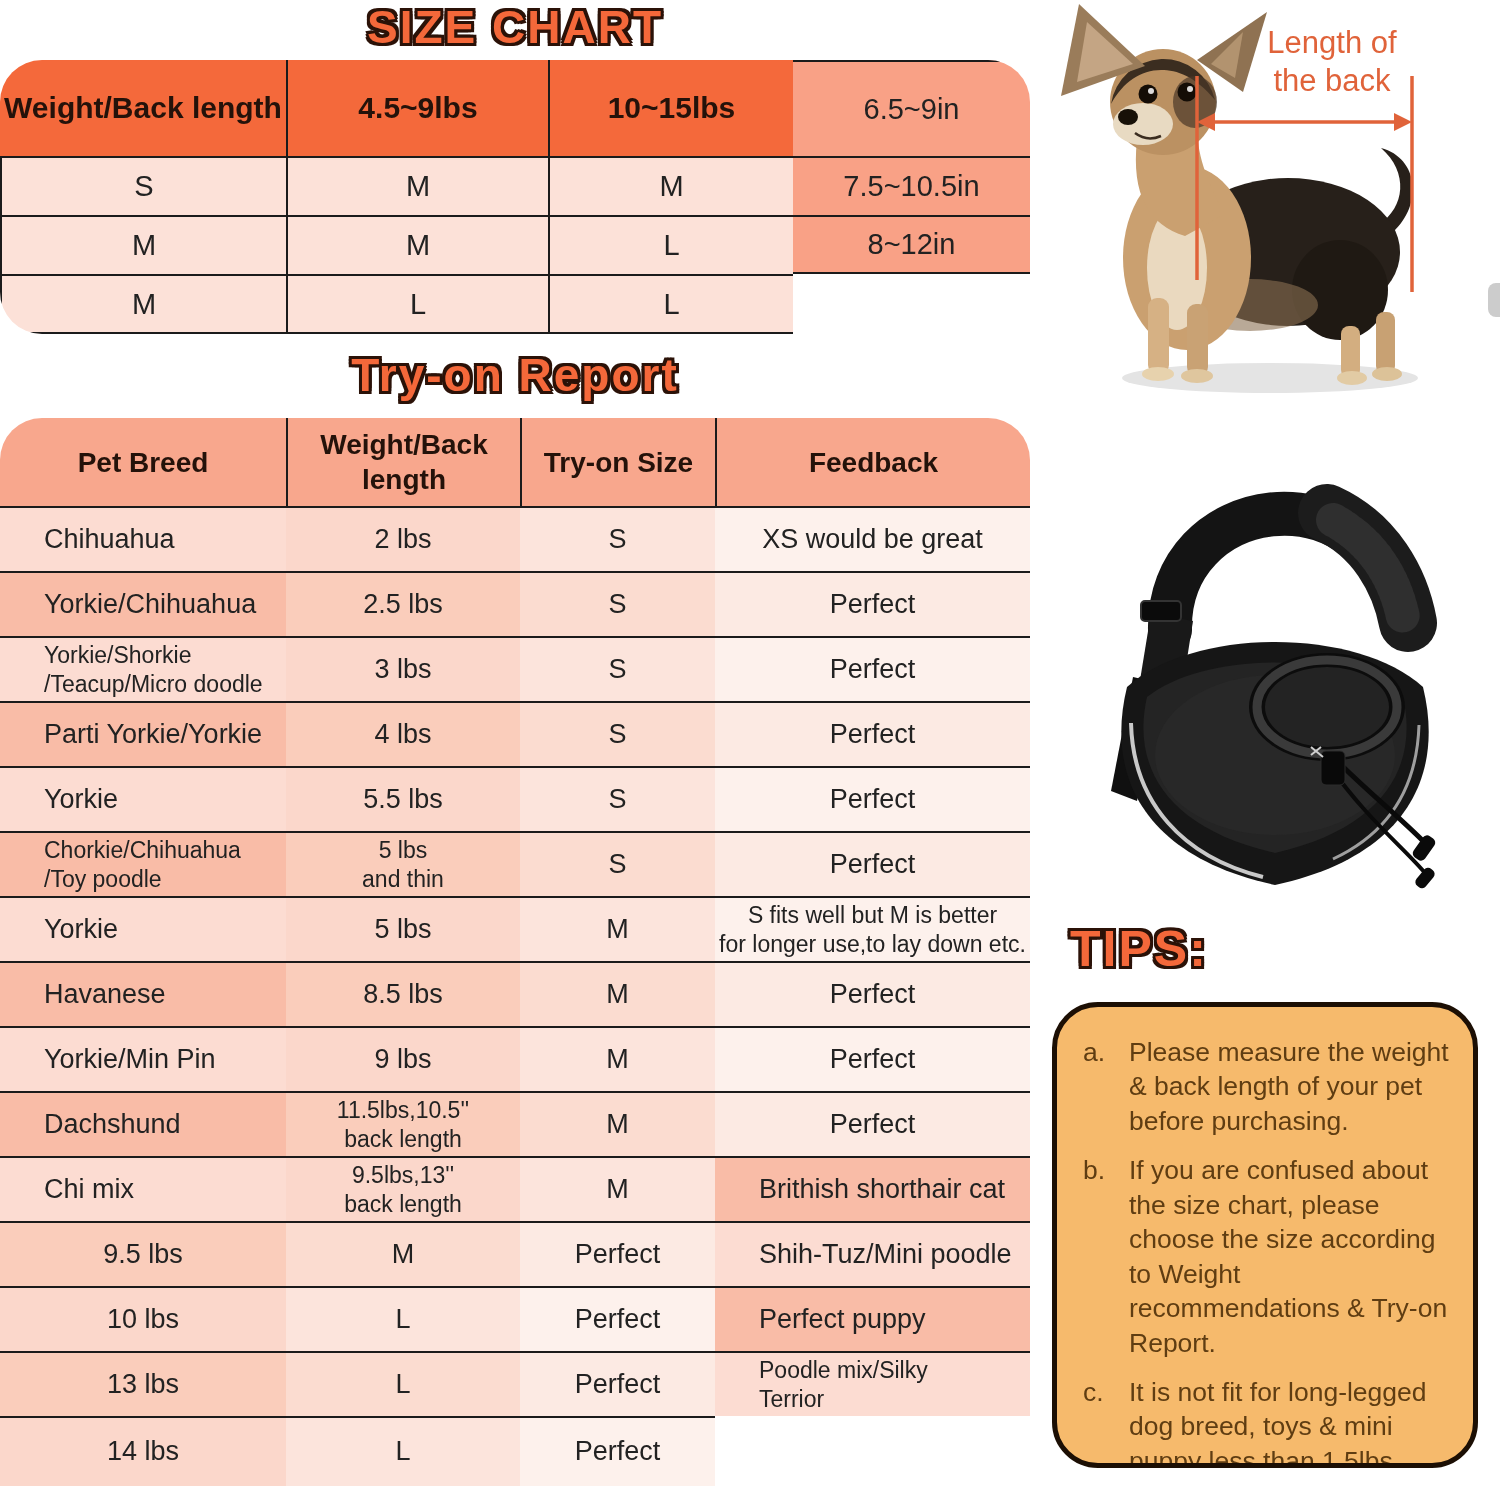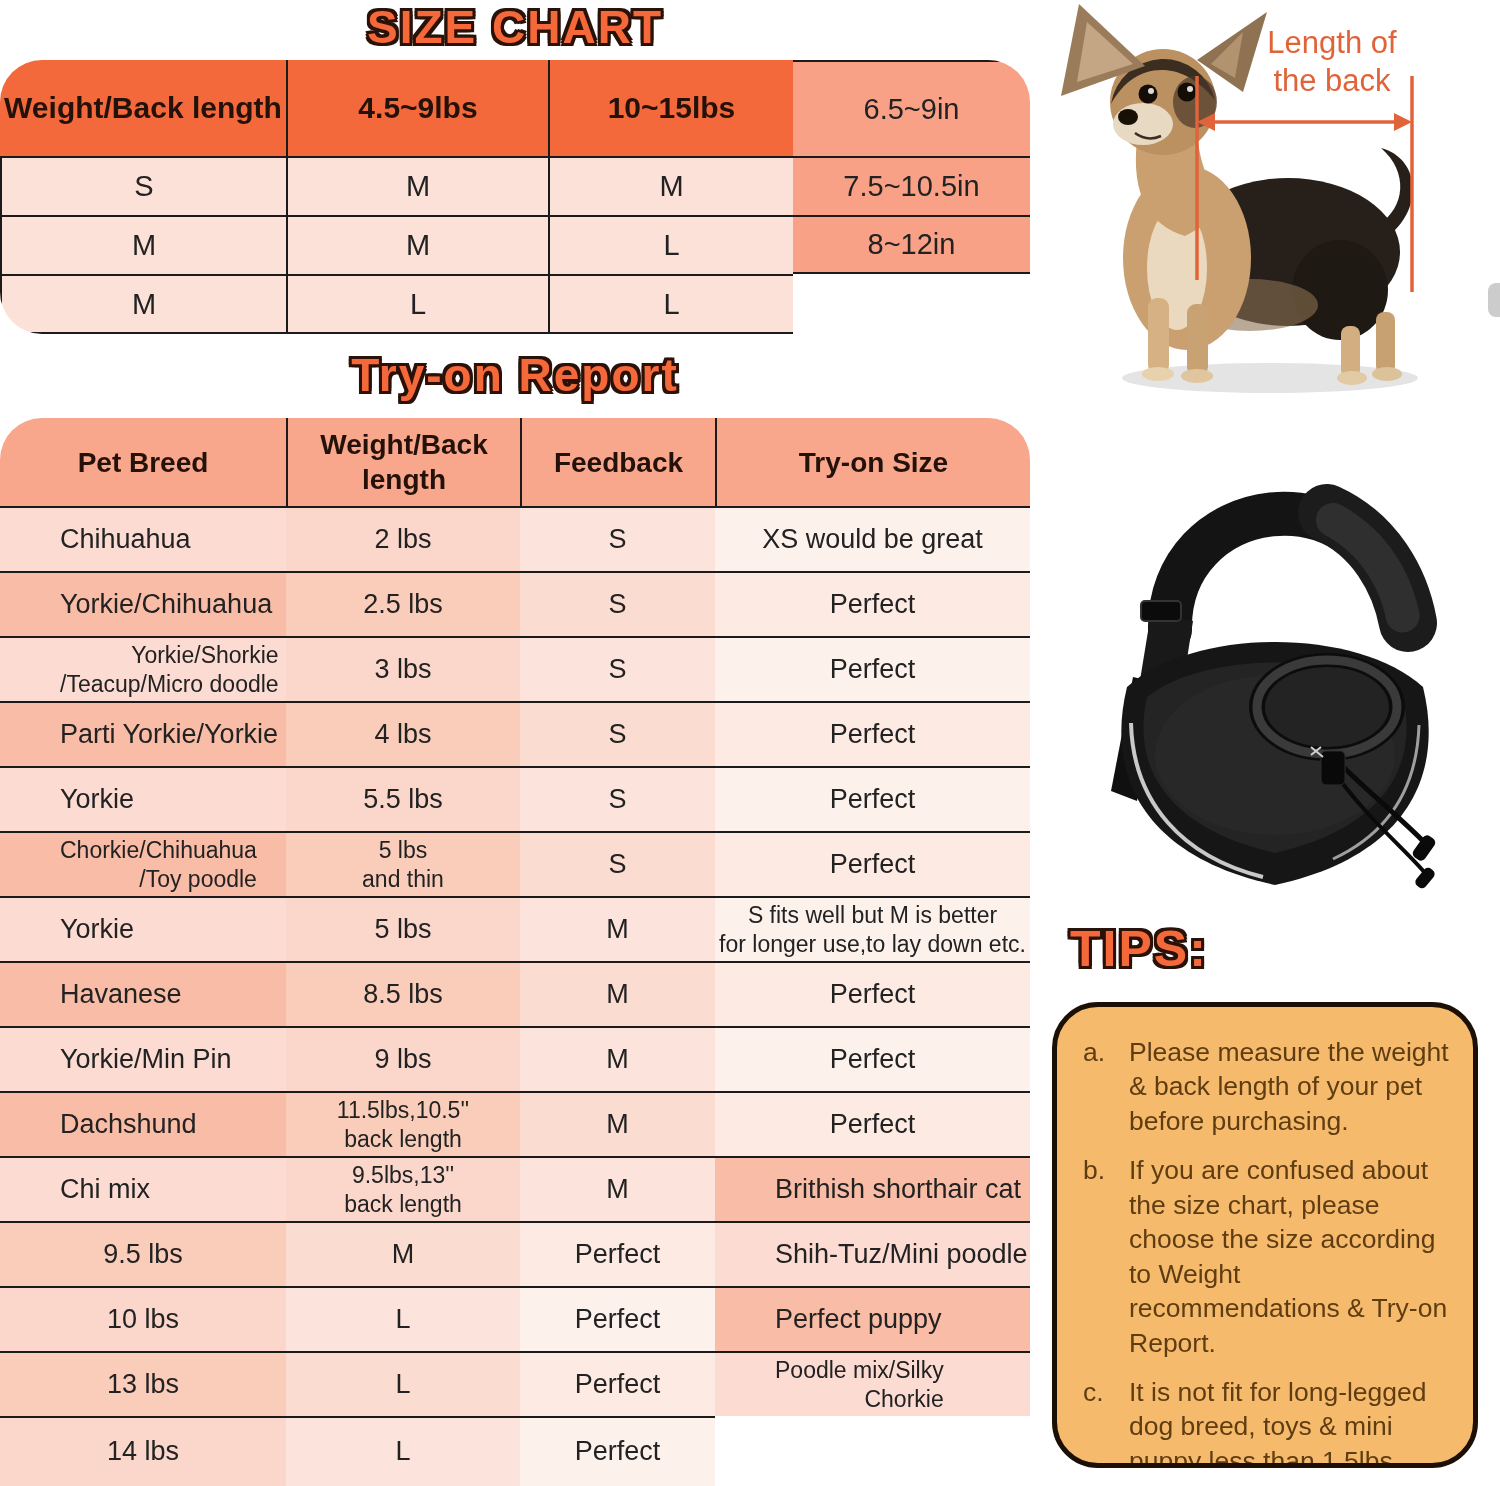--- a/index.html
+++ b/index.html
@@ -37,21 +37,21 @@
   .vl{border-left:2px solid #1b1b1b;}
   .hb{border-bottom:2px solid #1b1b1b;}
   .sh{background:#f4693b;font-size:30px;font-weight:600;color:#24120a;}
   .th{background:#f8a78d;font-size:28px;font-weight:600;color:#24120a;}
   .sc-label{background:#f9a186;font-size:29px;}
   .sc-data{background:#fce1d8;font-size:29px;}
   .c0.light{background:#fcdcd2;} .c1.light{background:#fbd7cb;}
   .c2.light{background:#fce4dc;} .c3.light{background:#fdf1ec;}
   .c0.dark{background:#f9bca7;}  .c1.dark{background:#facdbb;}
   .c2.dark{background:#fbdcd0;}  .c3.dark{background:#fceae3;}
-  .breed{justify-content:flex-start;text-align:right;padding-left:60px;}
+  .breed{justify-content:flex-start;text-align:left;padding-left:44px;}
   .small{font-size:23px;}
   
   #dog-figure{position:absolute;left:1045px;top:0;width:420px;height:410px;}
   #back-length-label{
     position:absolute;left:192px;top:24px;width:190px;text-align:center;
     font-size:31px;line-height:1.22;color:#e0633a;white-space:pre-line;
   }
   #bag-figure{position:absolute;left:1075px;top:425px;width:400px;height:480px;}
   
   #tips-box{
@@ -89,22 +89,22 @@
       <div class="cell ht sc-data vl">L</div>
       <div class="cell ht sc-label hb">8~12in</div>
       <div class="cell ht sc-data vl hb">M</div>
       <div class="cell ht sc-data vl hb">L</div>
       <div class="cell ht sc-data vl hb">L</div>
     </div>
 
   <div class="grid-table" id="try-table">
     <div class="cell th">Pet Breed</div>
     <div class="cell th vl">Weight/Back length</div>
+    <div class="cell th vl">Try-on Size</div>
     <div class="cell th vl">Feedback</div>
-    <div class="cell th vl">Try-on Size</div>
   <div class="cell ht c0 light breed">Chihuahua</div>
       <div class="cell ht c1 light">2 lbs</div>
       <div class="cell ht c2 light">S</div>
       <div class="cell ht c3 light">XS would be great</div>
       <div class="cell ht c0 dark breed">Yorkie/Chihuahua</div>
       <div class="cell ht c1 dark">2.5 lbs</div>
       <div class="cell ht c2 dark">S</div>
       <div class="cell ht c3 dark">Perfect</div>
       <div class="cell ht c0 light breed small">Yorkie/Shorkie
 /Teacup/Micro doodle</div>
@@ -153,21 +153,21 @@
       <div class="cell ht c3 dark">Perfect</div>
       <div class="cell ht c0 light breed">Shih-Tuz/Mini poodle</div>
       <div class="cell ht c1 light">10 lbs</div>
       <div class="cell ht c2 light">L</div>
       <div class="cell ht c3 light">Perfect</div>
       <div class="cell ht c0 dark breed">Perfect puppy</div>
       <div class="cell ht c1 dark">13 lbs</div>
       <div class="cell ht c2 dark">L</div>
       <div class="cell ht c3 dark">Perfect</div>
       <div class="cell ht c0 light breed small">Poodle mix/Silky
-Chorkie</div>
+Terrior</div>
       <div class="cell ht c1 light">14 lbs</div>
       <div class="cell ht c2 light">L</div>
       <div class="cell ht c3 light">Perfect</div>
     </div>
 
   <div id="dog-figure">
     <svg width="420" height="410" viewBox="0 0 420 410">
       <ellipse cx="225" cy="378" rx="148" ry="15" fill="#e4e4e4"></ellipse>
       <path d="M 348 232 C 378 205 374 158 336 148 C 364 172 360 208 334 224 Z" fill="#27201a"></path>
       <ellipse cx="243" cy="252" rx="112" ry="74" fill="#27201a"></ellipse>

